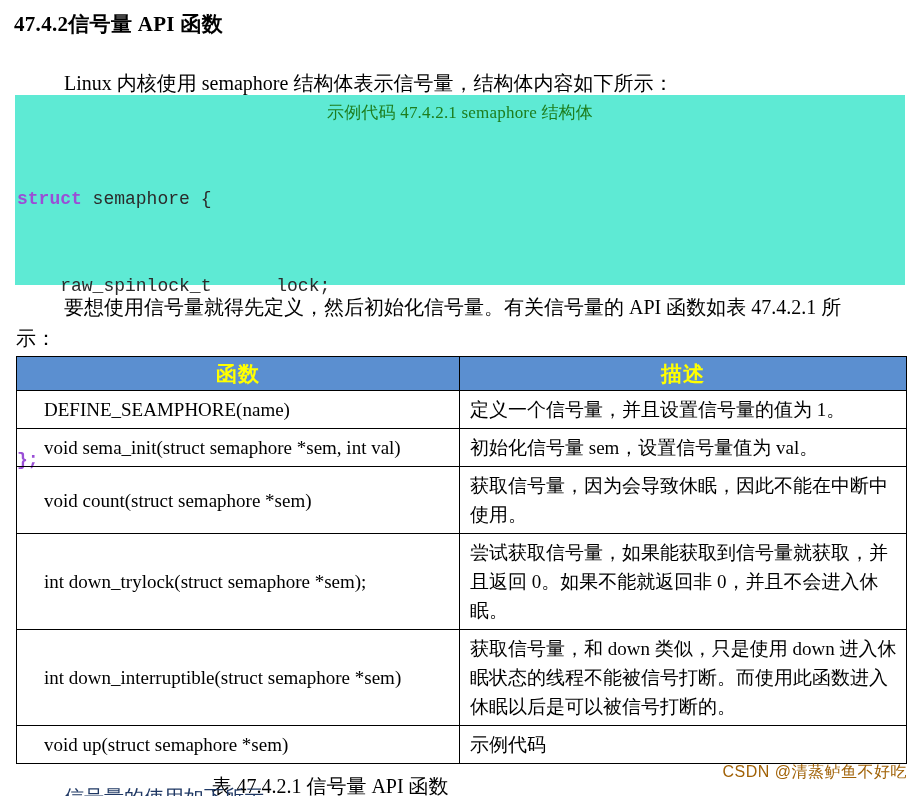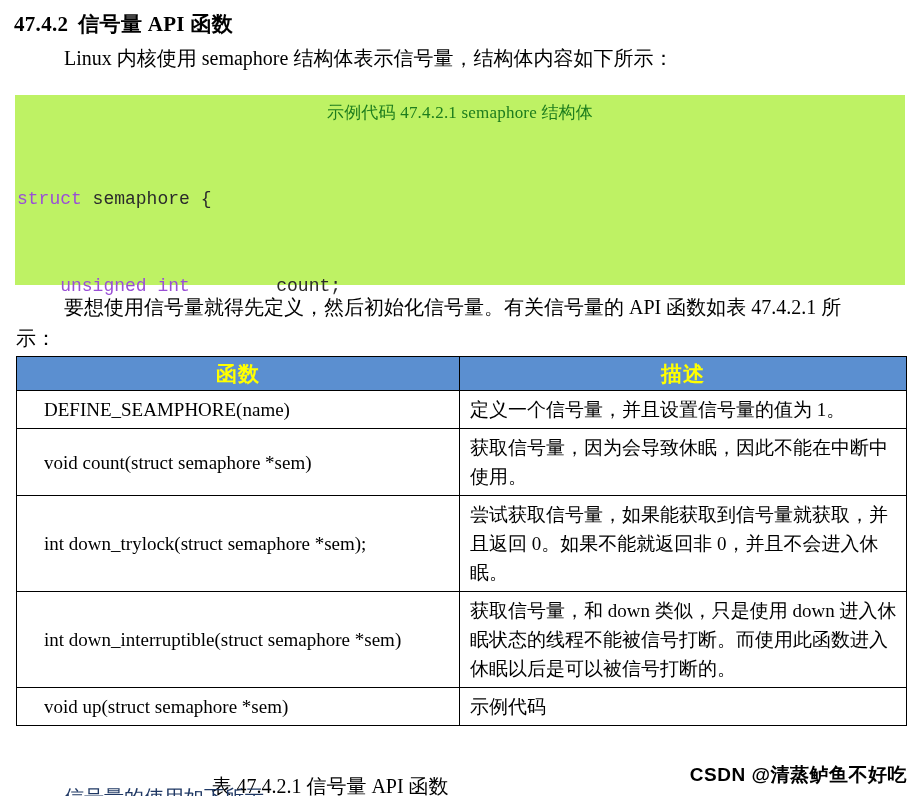--- a/index.html
+++ b/index.html
@@ -26,62 +26,62 @@
   
   .section-heading {
     position: absolute;
     left: 14px;
     top: 10px;
     font-size: 21px;
     font-weight: bold;
     letter-spacing: 0.3px;
     white-space: nowrap;
   }
-  .section-heading .num { margin-right: 10px; }
+  .section-heading .num { }
 
   
   .intro-paragraph {
     position: absolute;
     left: 16px;
-    top: 43px;
+    top: 68px;
     width: 890px;
     font-size: 20px;
     line-height: 30px;
     text-indent: 48px;
     white-space: nowrap;
   }
 
   
   .code-block {
     position: absolute;
     left: 15px;
     top: 95px;
     width: 890px;
     height: 190px;
-    background: #bef264;
+    background: #5eead4;
     box-sizing: border-box;
   }
   .code-caption {
     text-align: center;
     color: #1d7d1d;
     font-size: 17px;
     line-height: 28px;
     padding-top: 4px;
     font-family: "Liberation Serif", "DejaVu Serif", serif;
     letter-spacing: 0.2px;
   }
   .code-body {
     font-family: "Liberation Mono", "DejaVu Sans Mono", monospace;
     font-size: 18px;
     line-height: 29px;
     color: #2b2b2b;
     padding-left: 2px;
     white-space: pre;
   }
-  .kw { color: #9a4fd6; }
+  .kw { color: #9a4fd6; font-weight: bold; }
   .code-line { white-space: pre; }
 
   
   .body-paragraph {
     position: absolute;
     left: 16px;
     top: 292px;
     width: 900px;
     font-size: 20px;
     line-height: 31px;
@@ -141,26 +141,25 @@
     font-size: 20px;
     white-space: nowrap;
     margin-top: 16px;
   }
 
   
   .watermark {
     position: absolute;
     right: 14px;
     top: 762px;
-    font-size: 19px;
-    color: #000000;
+    font-size: 16px;
+    color: #a16207;
     font-family: "Liberation Sans", "DejaVu Sans", sans-serif;
     white-space: nowrap;
     letter-spacing: 0.5px;
-    font-weight: bold;
   }
 
   
   .trailing-line {
     position: absolute;
     left: 16px;
     top: 784px;
     font-size: 20px;
     text-indent: 48px;
     white-space: nowrap;
@@ -175,20 +174,21 @@
   <div class="section-heading">
     <span class="num">47.4.2</span><span>信号量 API 函数</span>
   </div>
 
   <div class="intro-paragraph">Linux 内核使用 semaphore 结构体表示信号量，结构体内容如下所示：</div>
 
   <div class="code-block">
     <div class="code-caption">示例代码 47.4.2.1 semaphore 结构体</div>
     <div class="code-body">
       <div class="code-line"><span class="kw">struct</span><span> semaphore {</span></div>
+      <div class="code-line"><span class="kw"></span><span>    raw_spinlock_t      lock;</span></div>
       <div class="code-line"><span class="kw">    unsigned int</span><span>        count;</span></div>
       <div class="code-line"><span class="kw">};</span><span></span></div>
     </div>
   </div>
 
   <div class="body-paragraph">
     <span class="ln1">要想使用信号量就得先定义，然后初始化信号量。有关信号量的 API 函数如表 47.4.2.1 所</span>
     <span class="ln2">示：</span>
   </div>
 
@@ -202,20 +202,24 @@
         <th>函数</th>
         <th>描述</th>
       </tr>
     </thead>
     <tbody>
       <tr>
         <td class="fn">DEFINE_SEAMPHORE(name)</td>
         <td class="desc">定义一个信号量，并且设置信号量的值为 1。</td>
       </tr>
       <tr>
+        <td class="fn">void sema_init(struct semaphore *sem, int val)</td>
+        <td class="desc">初始化信号量 sem，设置信号量值为 val。</td>
+      </tr>
+      <tr>
         <td class="fn">void count(struct semaphore *sem)</td>
         <td class="desc">获取信号量，因为会导致休眠，因此不能在中断中使用。</td>
       </tr>
       <tr>
         <td class="fn">int down_trylock(struct semaphore *sem);</td>
         <td class="desc">尝试获取信号量，如果能获取到信号量就获取，并且返回 0。如果不能就返回非 0，并且不会进入休眠。</td>
       </tr>
       <tr>
         <td class="fn">int down_interruptible(struct semaphore *sem)</td>
         <td class="desc">获取信号量，和 down 类似，只是使用 down 进入休眠状态的线程不能被信号打断。而使用此函数进入休眠以后是可以被信号打断的。</td>

